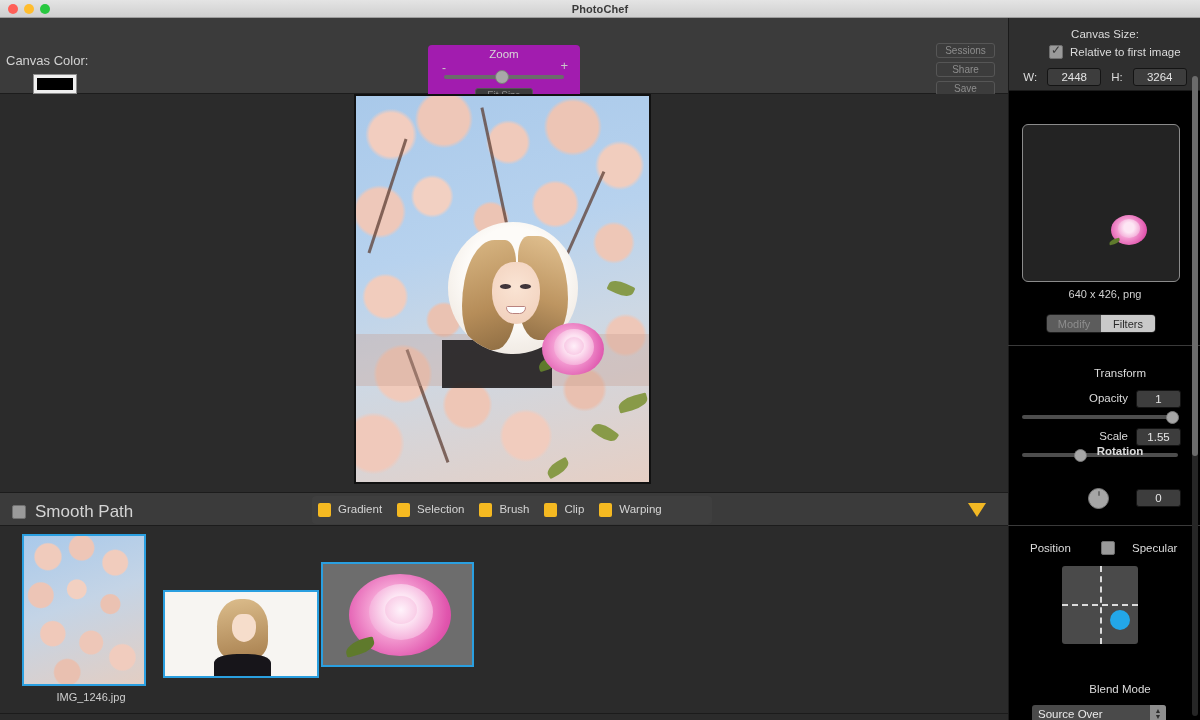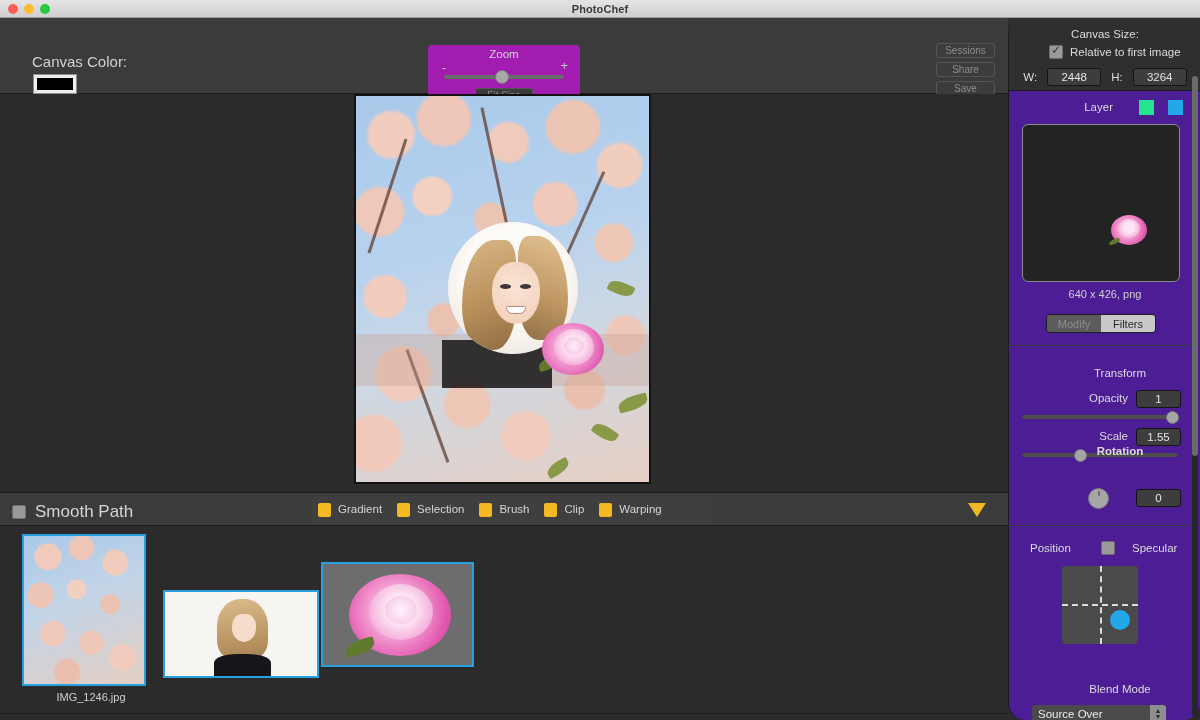--- a/index.html
+++ b/index.html
@@ -35,22 +35,22 @@
   .dot.yellow { background: #ffbd2e; }
   .dot.green { background: #28c840; }
 
   
   .toptool {
     position: absolute; left: 0; top: 18px; width: 1008px; height: 76px;
     background: #3b3b3b;
     border-bottom: 1px solid #1c1c1c;
   }
   .canvas-color-label {
-    position: absolute; left: 32px; top: 35px;
-    font-size: 15px; color: #d2d2d2;
+    position: absolute; left: 6px; top: 35px;
+    font-size: 13px; color: #d2d2d2;
   }
   .canvas-color-swatch {
     position: absolute; left: 33px; top: 56px;
     width: 44px; height: 20px;
     background: #efefef;
     border: 1px solid #8e8e8e;
     padding: 3px;
   }
   .canvas-color-swatch i {
     display: block; width: 100%; height: 100%;
@@ -289,23 +289,22 @@
   }
   
   .tb-flower {
     width: 100%; height: 100%;
     background: #6d6d6d; position: relative;
   }
 
   
   .rpanel {
     position: absolute; left: 1008px; top: 18px; width: 192px; height: 702px;
-    background: #4c1d95;
+    background: #000000;
     border-left: 1px solid #1a1a1a;
-    border-radius: 17px;
   }
   .rp-top {
     position: absolute; left: 0; top: 0; width: 192px; height: 73px;
     background: #2f2f2f; border-bottom: 1px solid #1a1a1a;
   }
   .rp-title {
     position: absolute; width: 192px; top: 10px; text-align: center;
     font-size: 11.5px; color: #dcdcdc;
   }
   .rel-row {
@@ -580,25 +579,20 @@
         <span class="rel-label">Relative to first image</span>
       </div>
       <div class="wh-row">
         <span class="wh-lab">W:</span>
         <span class="wh-field">2448</span>
         <span class="wh-lab">H:</span>
         <span class="wh-field">3264</span>
       </div>
     </div>
 
-    <div class="layer-row">
-      <span class="layer-lab">Layer</span>
-      <span class="layer-sw" style="background:#24e58e"></span>
-      <span class="layer-sw" style="background:#23a7e8"></span>
-    </div>
 
     <div class="layer-preview">
       <div class="lp-flower">
         <div style="position:absolute;left:0;top:0;width:36px;height:30px;border-radius:50%;background:radial-gradient(circle at 45% 45%, #f8aeda 0 28%, #e156ae 72%, #c93c97 100%);"></div>
         <div style="position:absolute;left:7px;top:4px;width:22px;height:19px;border-radius:50%;background:radial-gradient(circle at 50% 45%, #fde6f4 0 33%, #f3a6d6 78%, #e272bc 100%);"></div>
         <div style="position:absolute;left:-2px;top:24px;width:11px;height:5px;background:#5f7a2c;border-radius:70% 10% 60% 10%;transform:rotate(-16deg);"></div>
       </div>
     </div>
 
     <div class="lp-dims">640 x 426, png</div>

